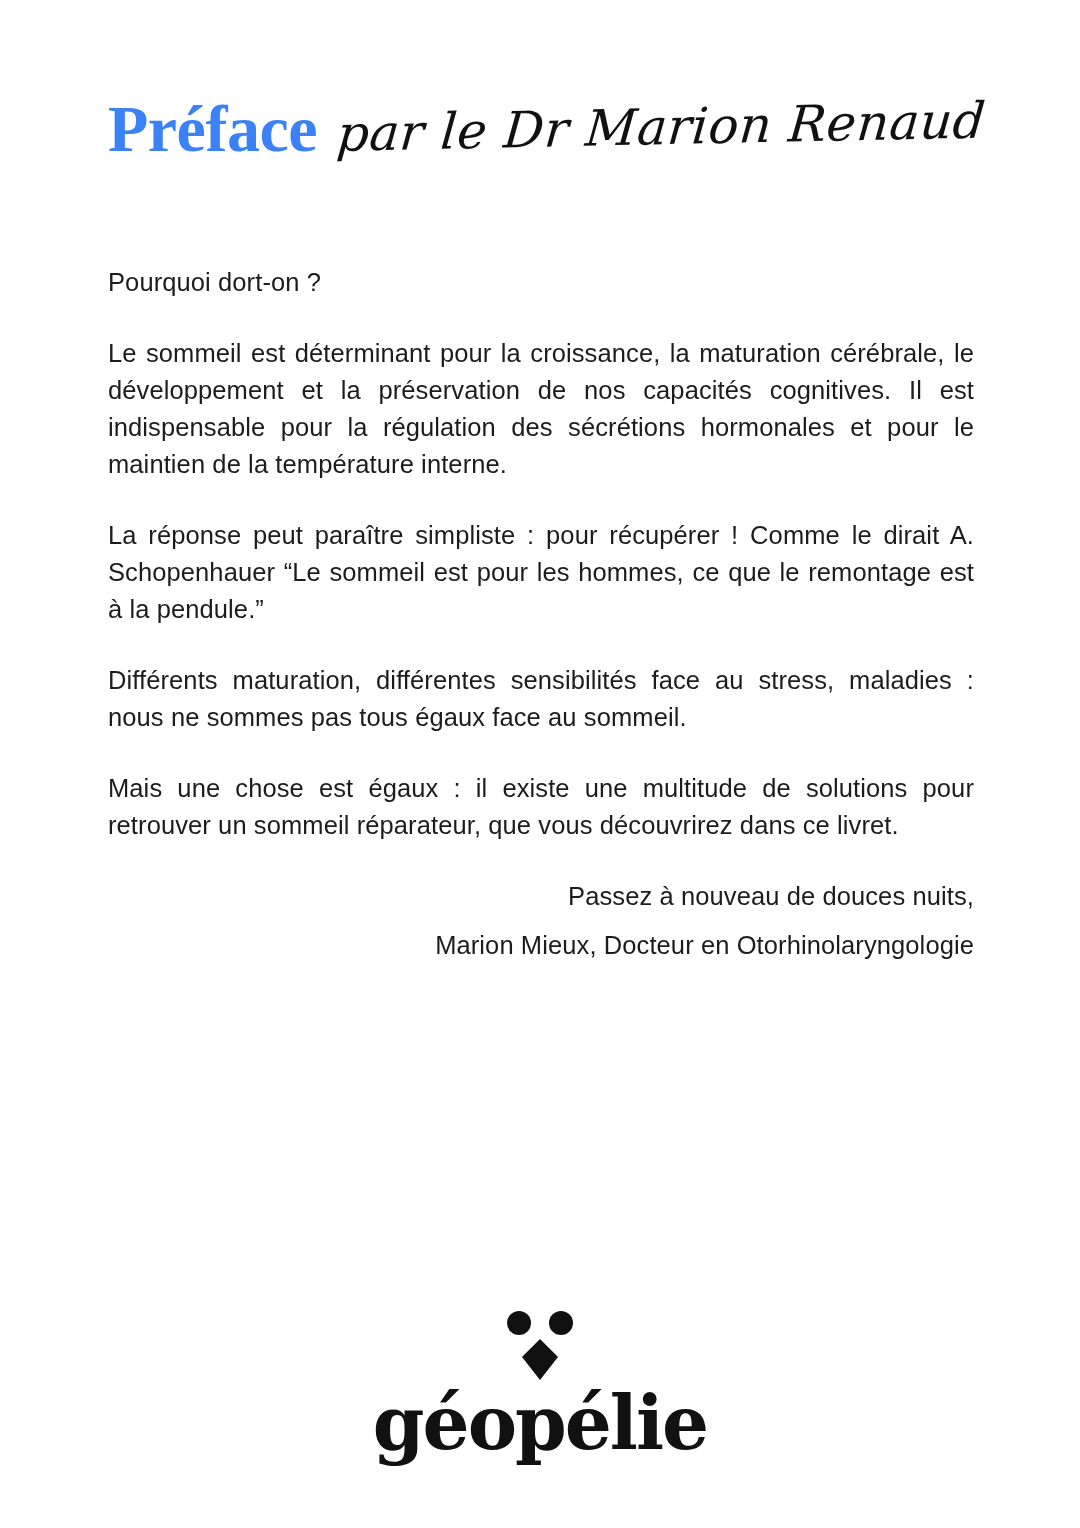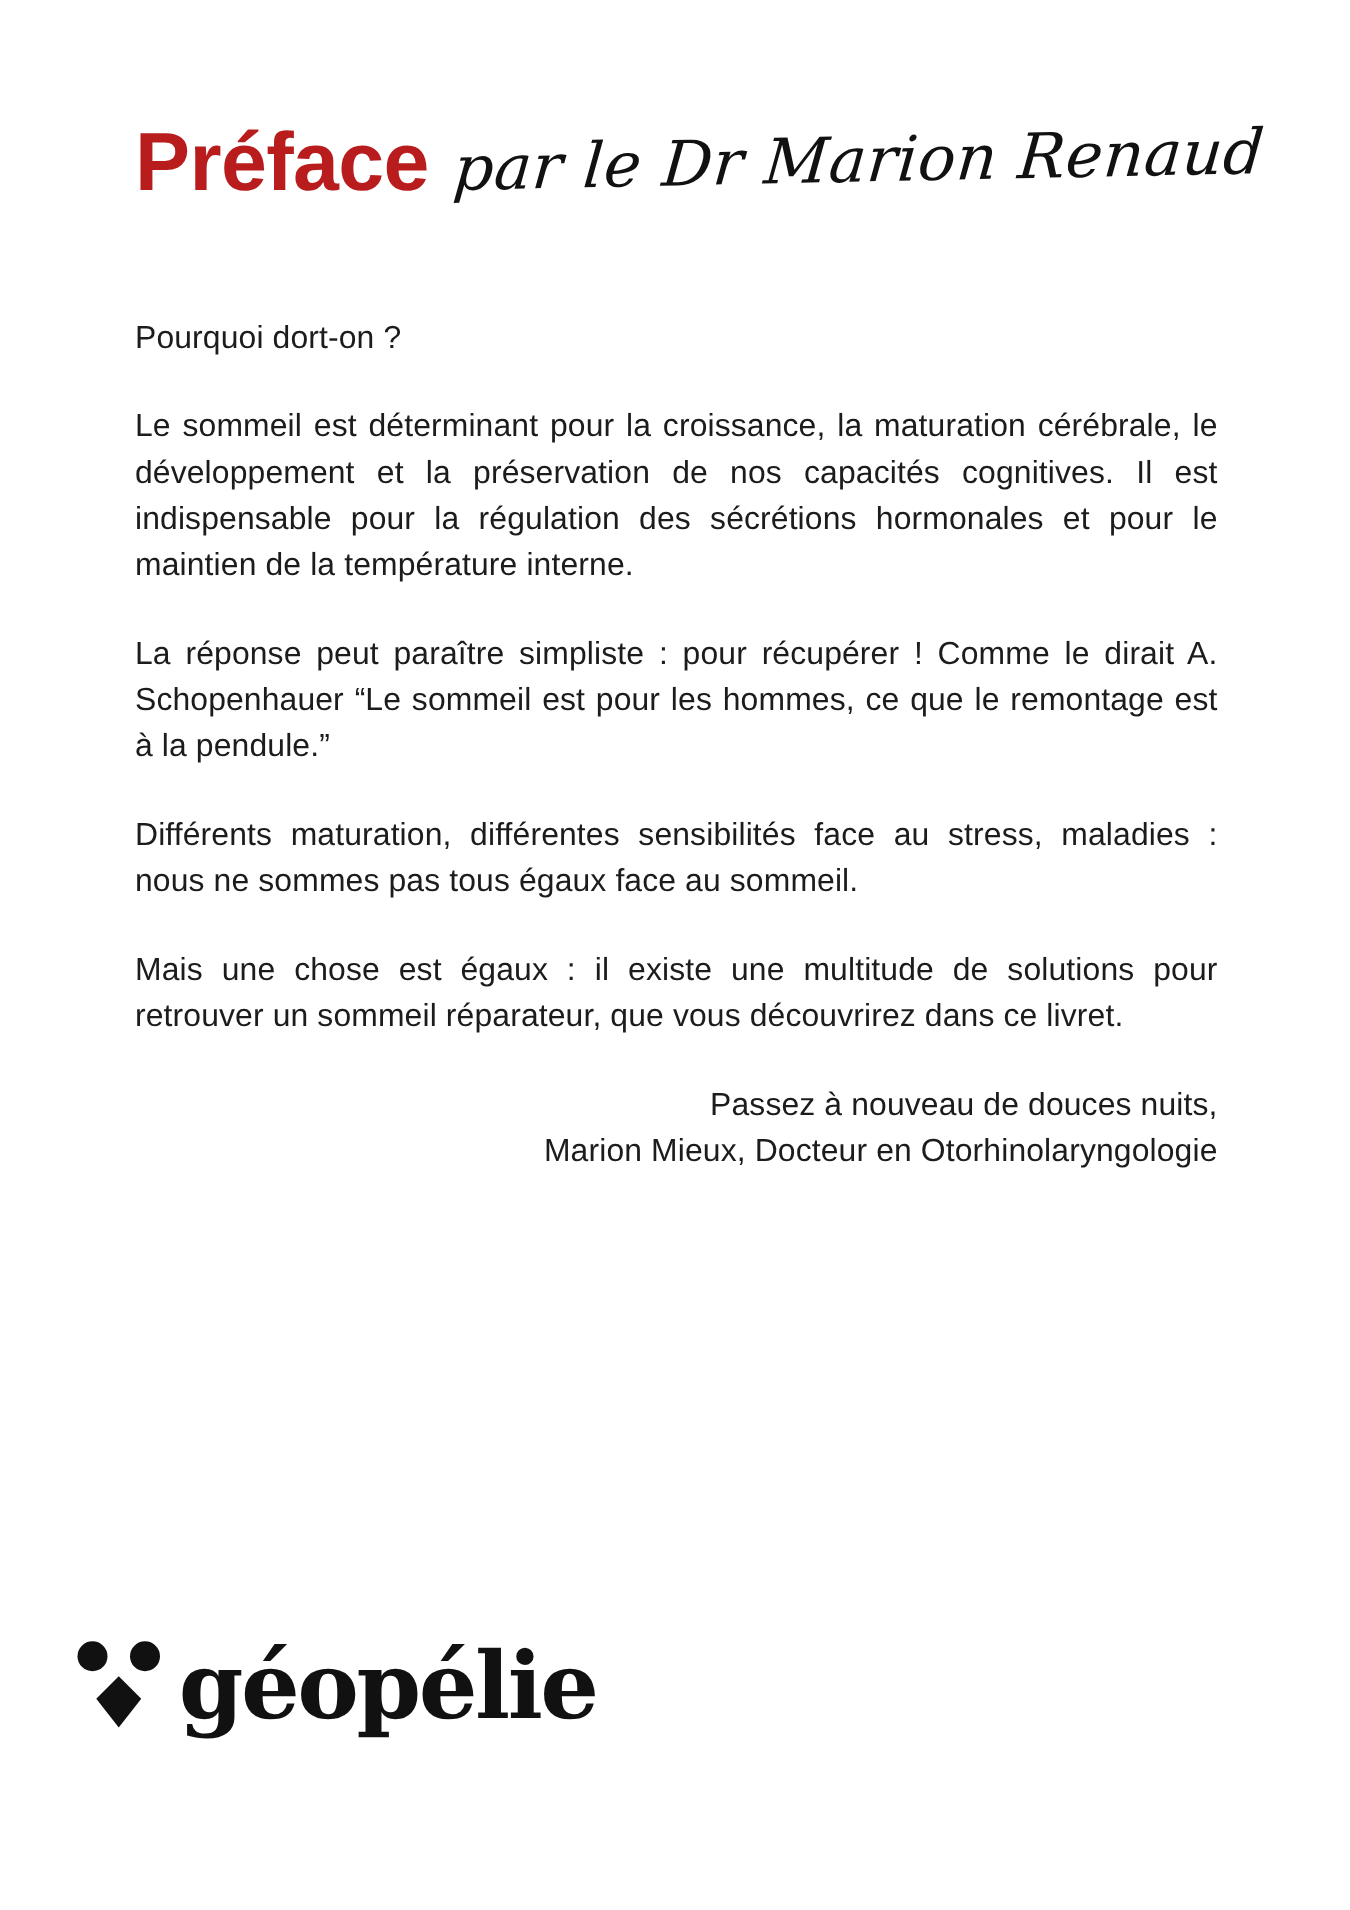--- a/index.html
+++ b/index.html
@@ -30,26 +30,26 @@
     position: absolute;
     left: 108px;
     top: 96px;
     width: 864px;
     display: flex;
     align-items: baseline;
     white-space: nowrap;
   }
 
   .title-main {
-    font-family: Liberation Sans, sans-serif;
+    font-family: Liberation Serif, serif;
     font-weight: 700;
     font-size: 66px;
     letter-spacing: -0.5px;
     line-height: 1;
-    color: #b91c1c;
+    color: #3b82f6;
   }
 
   .title-script {
     font-family: "DejaVu Serif", serif;
     font-style: italic;
     font-weight: 400;
     font-size: 50px;
     line-height: 1;
     margin-left: 18px;
     color: #111111;
@@ -60,21 +60,21 @@
 
   
   .body-block {
     position: absolute;
     left: 108px;
     top: 252px;
     width: 866px;
   }
 
   p.para {
-    margin: 0 0 34px 0;
+    margin: 12px 0 34px 0;
     font-size: 25.5px;
     line-height: 37px;
     text-align: justify;
     text-justify: inter-word;
     font-weight: 400;
     letter-spacing: 0.1px;
     color: #1c1c1c;
     white-space: pre-wrap;
   }
 
@@ -83,22 +83,22 @@
     margin-bottom: 0;
   }
 
   
   .logo {
     position: absolute;
     left: 0;
     right: 0;
     top: 1308px;
     display: flex;
+    flex-direction: column;
     align-items: center;
-    padding-left: 47px;
   }
 
   .logo-mark {
     width: 96px;
     height: 74px;
     display: block;
   }
 
   .logo-word {
     margin-top: 4px;

